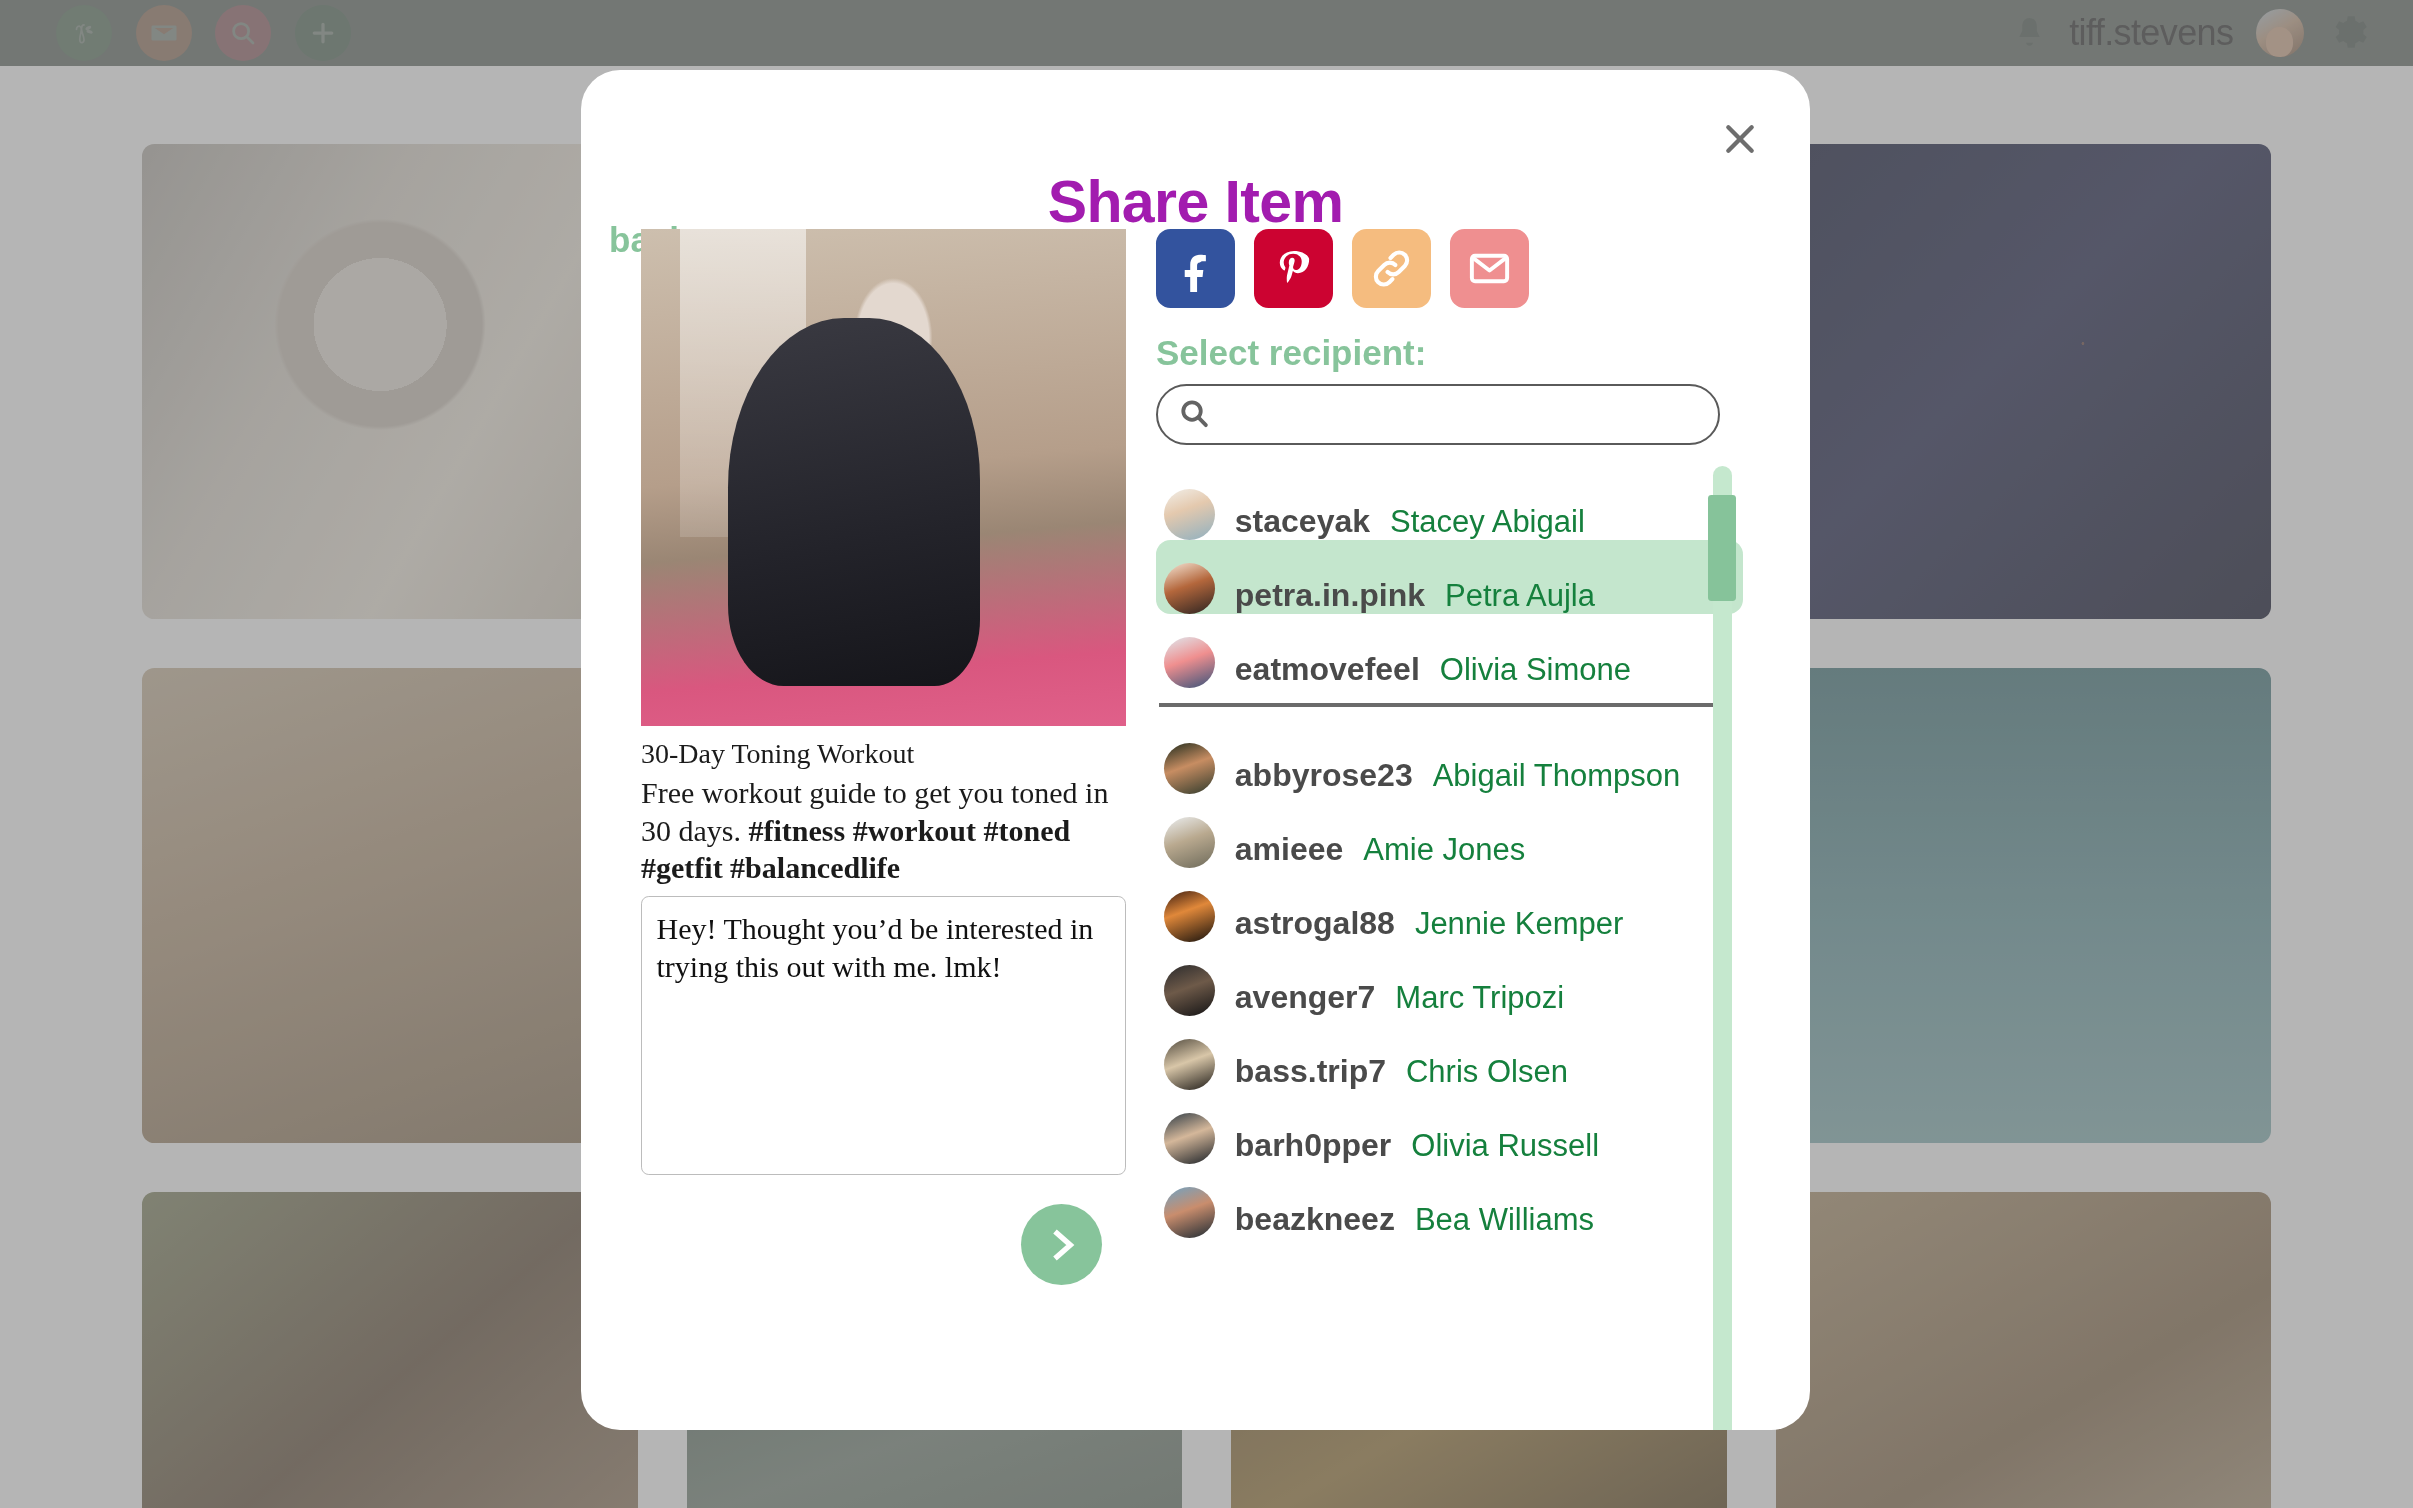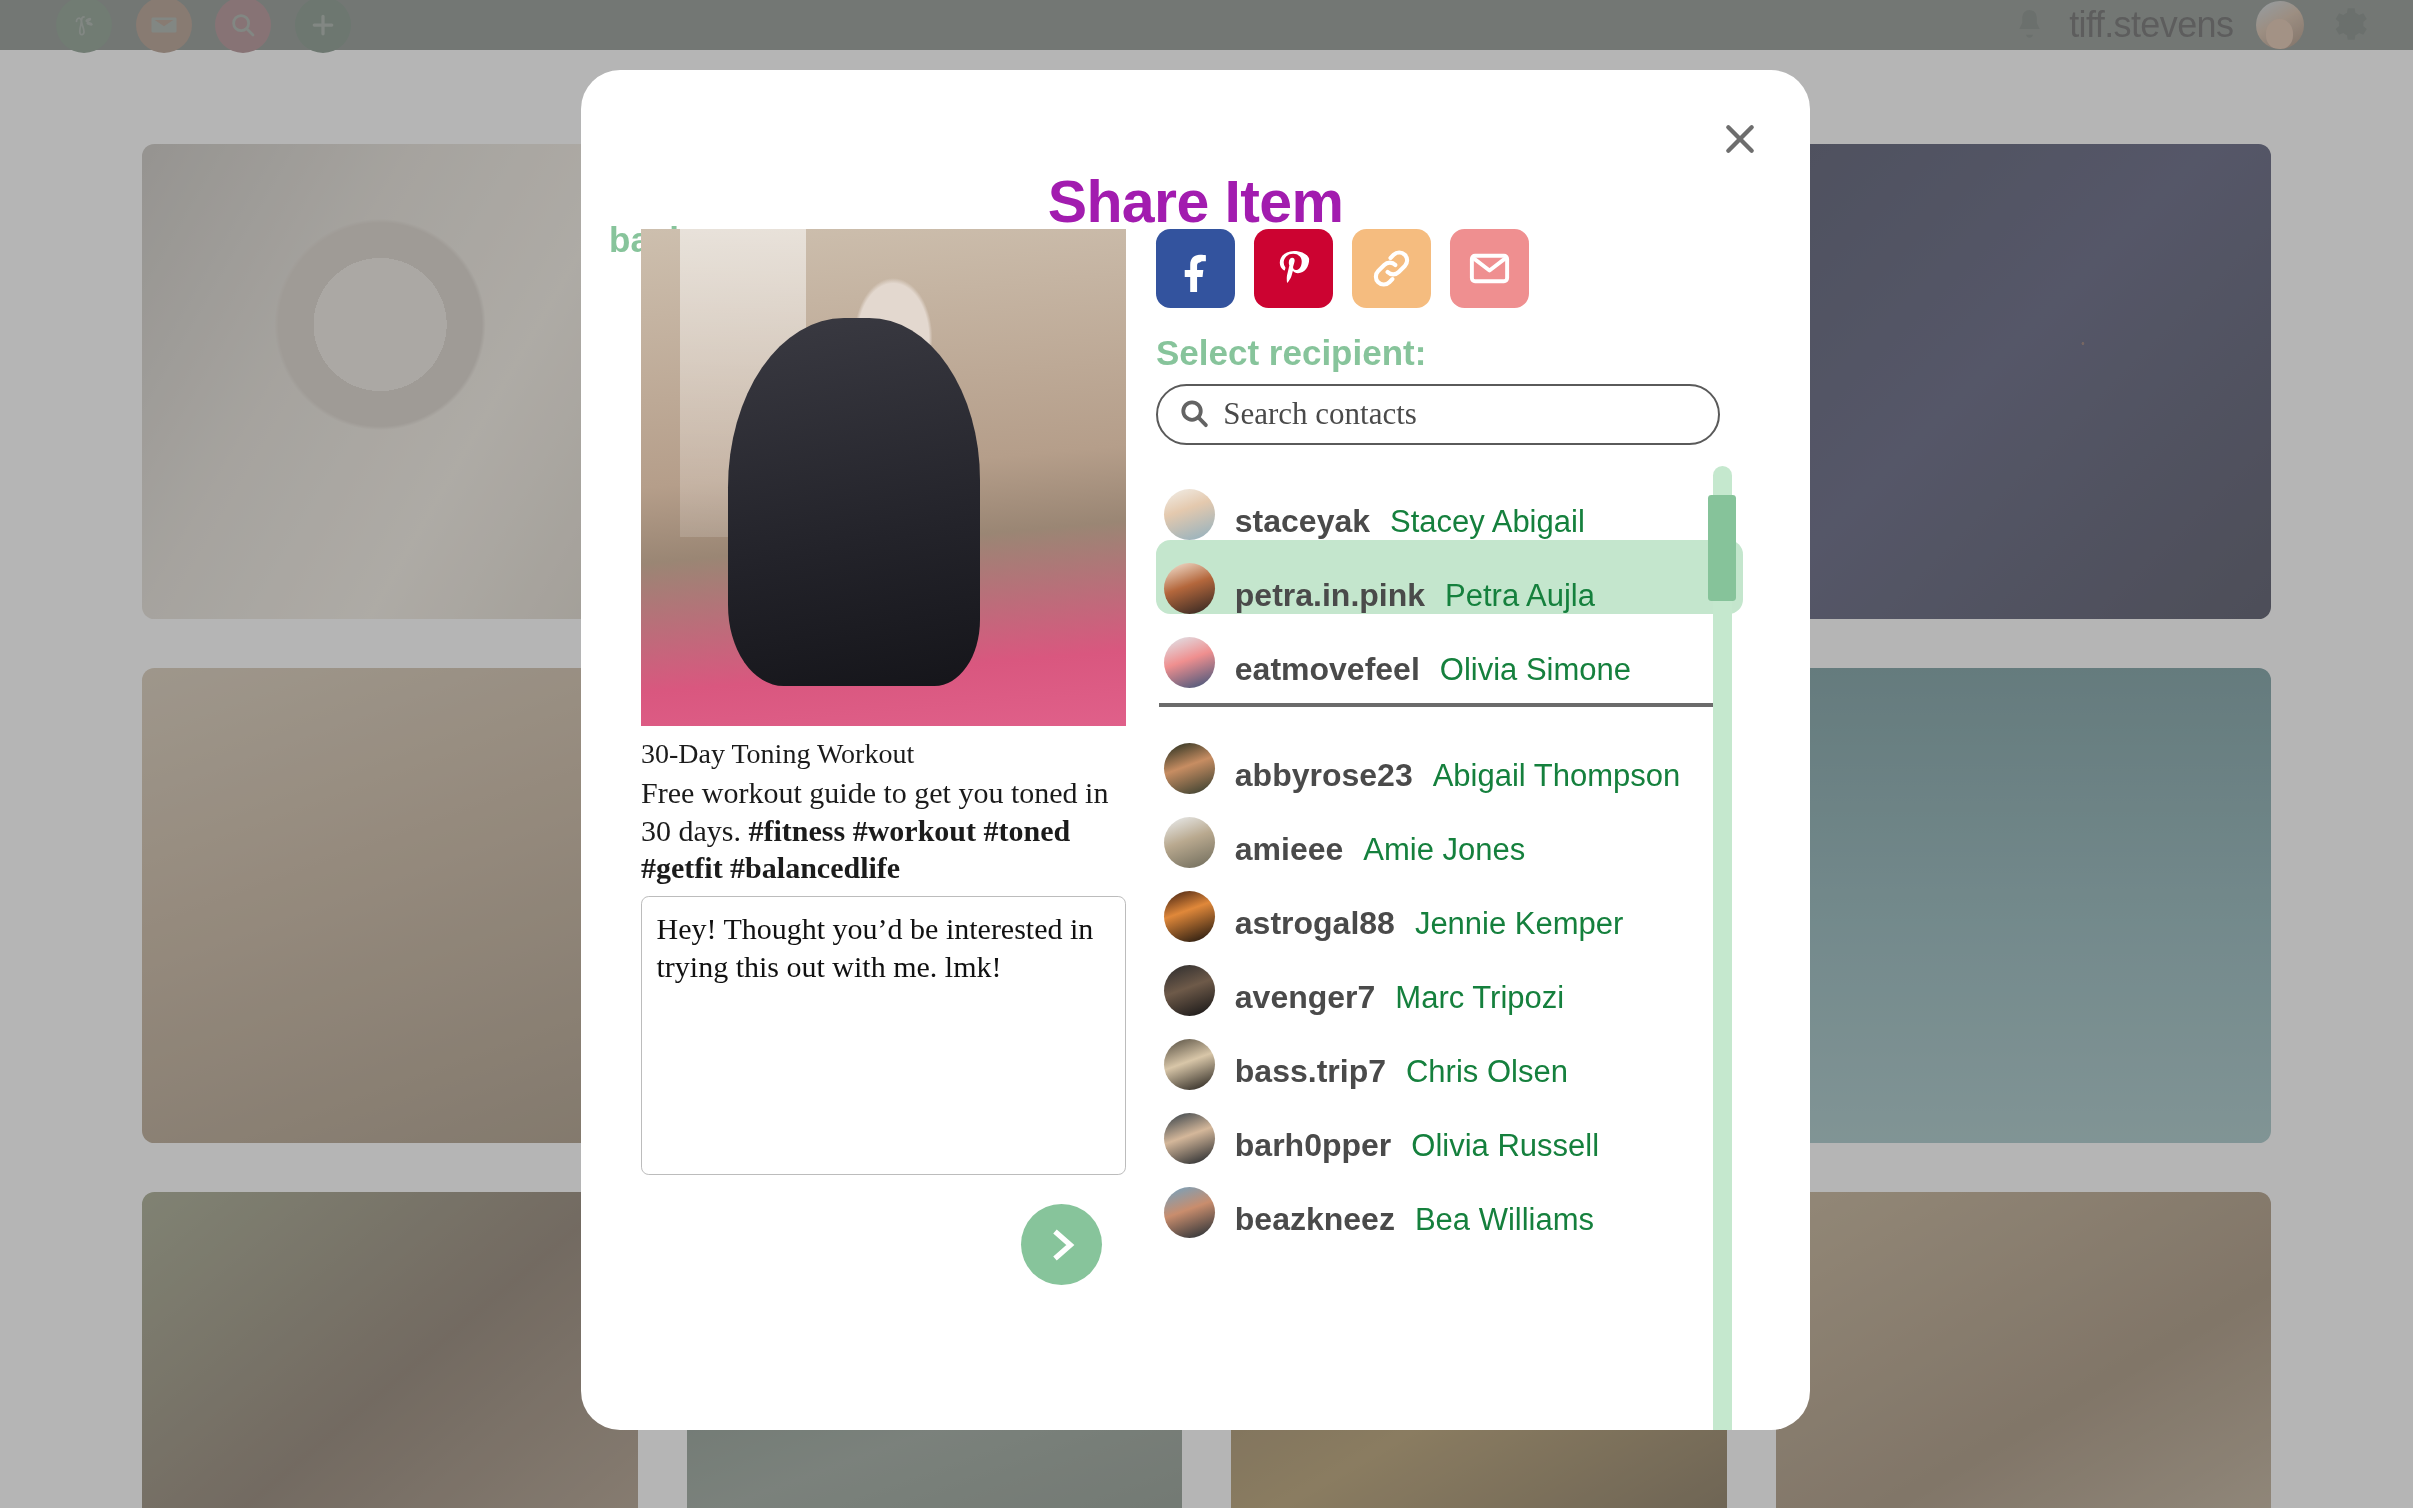--- a/index.html
+++ b/index.html
@@ -7,21 +7,21 @@
     width: 2413px; height: 1508px;
     overflow: hidden;
     font-family: "Liberation Sans", sans-serif;
     background: #ffffff;
   }
 
   
   #app-root { position: absolute; inset: 0; background: #ffffff; }
 
   .topbar {
-    position: absolute; top: 0; left: 0; width: 2413px; height: 50px;
+    position: absolute; top: 0; left: 0; width: 2413px; height: 66px;
     background: #6d7670;
     display: flex; align-items: center;
   }
   .topbar-left { display: flex; align-items: center; gap: 23.5px; margin-left: 56px; }
   .topbar-right { margin-left: auto; display: flex; align-items: center; gap: 22.3px; margin-right: 45px; }
 
   .nav-circle {
     width: 56px; height: 56px; border-radius: 50%;
     display: flex; align-items: center; justify-content: center;
   }
@@ -332,21 +332,20 @@
 
     <div class="recipient-label">Select recipient:</div>
 
     <div class="search-wrap">
       <span>
         <svg viewBox="0 0 24 24" fill="none" stroke="#636363" stroke-width="2.6" stroke-linecap="round">
             <circle cx="10.3" cy="10.3" r="6"></circle>
             <path d="M14.8 14.8l5 5.2"></path>
           </svg>
       </span>
-      <input class="search-input" type="text" placeholder="Search contacts" style="">
     </div>
 
     <div class="contacts">
       <div id="suggested-list">
           <div class="contact-row">
             <span class="avatar" style="background:linear-gradient(160deg,#f2efe9 0%,#e4c9ae 40%,#8fb0c0 100%)"></span>
             <span class="handle">staceyak</span>
             <span class="realname">Stacey Abigail</span>
           </div>
           <div class="contact-row selected">

